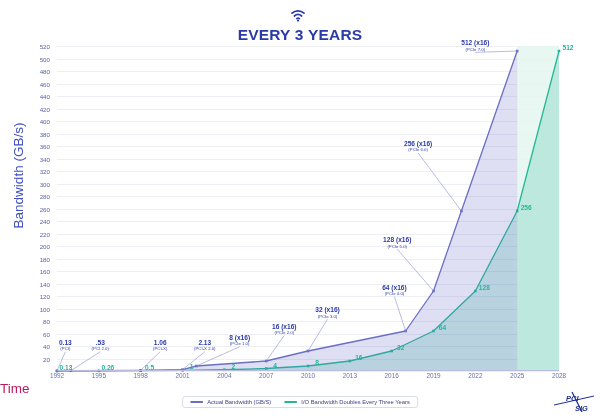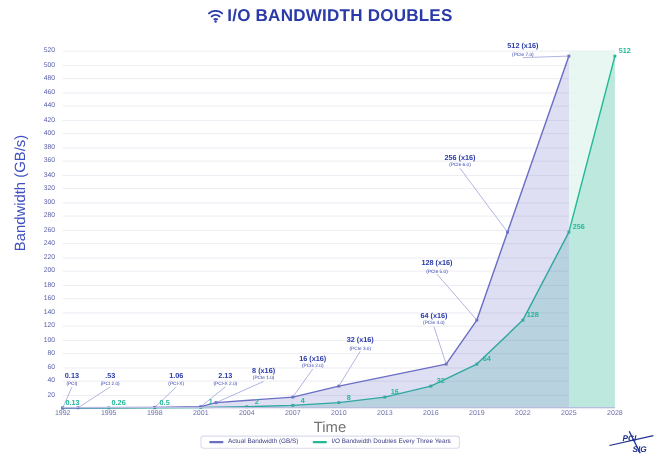--- a/index.html
+++ b/index.html
@@ -65,21 +65,21 @@
 
   
   .xlabels { position: absolute; left: 57px; top: 372px; width: 502px; height: 14px; }
   .xtick {
     position: absolute; top: 0;
     font-size: 6.4px; color: #6a70ad;
     transform: translateX(-50%); white-space: nowrap;
   }
   .xaxis-title {
     position: absolute; left: 0; top: 381px; width: 600px;
-    text-align: center; color: #737373; font-size: 13.5px;
+    color: #be185d; font-size: 13.5px;
   }
 
   
   .ann {
     position: absolute;
     text-align: center;
     color: #2a3aa8;
     transform: translateX(-50%);
     white-space: nowrap;
     pointer-events: none;
@@ -117,22 +117,23 @@
 
   <div class="title-wrap">
     <span class="title-line">
       <span class="wifi-icon">
         <svg width="14" height="12" viewBox="0 0 14 12">
           <path d="M1 3.2 A9 9 0 0 1 13 3.2" stroke="#2a3aa8" stroke-width="1.7" fill="none" stroke-linecap="round"></path>
           <path d="M3.4 6.0 A5.6 5.6 0 0 1 10.6 6.0" stroke="#2a3aa8" stroke-width="1.7" fill="none" stroke-linecap="round"></path>
           <path d="M5.8 8.6 A2.4 2.4 0 0 1 8.4 8.6" stroke="#2a3aa8" stroke-width="1.7" fill="none" stroke-linecap="round"></path>
           <circle cx="7" cy="10.6" r="1.1" fill="#2a3aa8"></circle>
         </svg>
-      </span><span>I/O BANDWIDTH DOUBLES</span>
+      </span>
     </span>
+    <span class="title-line">EVERY 3 YEARS</span>
   </div>
 
   <div class="yaxis-title">Bandwidth (GB/s)</div>
 
   <div class="ylabels" id="ylabels">
       <div class="ytick" style="top: 312.5px;">20</div>
       <div class="ytick" style="top: 300px;">40</div>
       <div class="ytick" style="top: 287.5px;">60</div>
       <div class="ytick" style="top: 275px;">80</div>
       <div class="ytick" style="top: 262.5px;">100</div>

